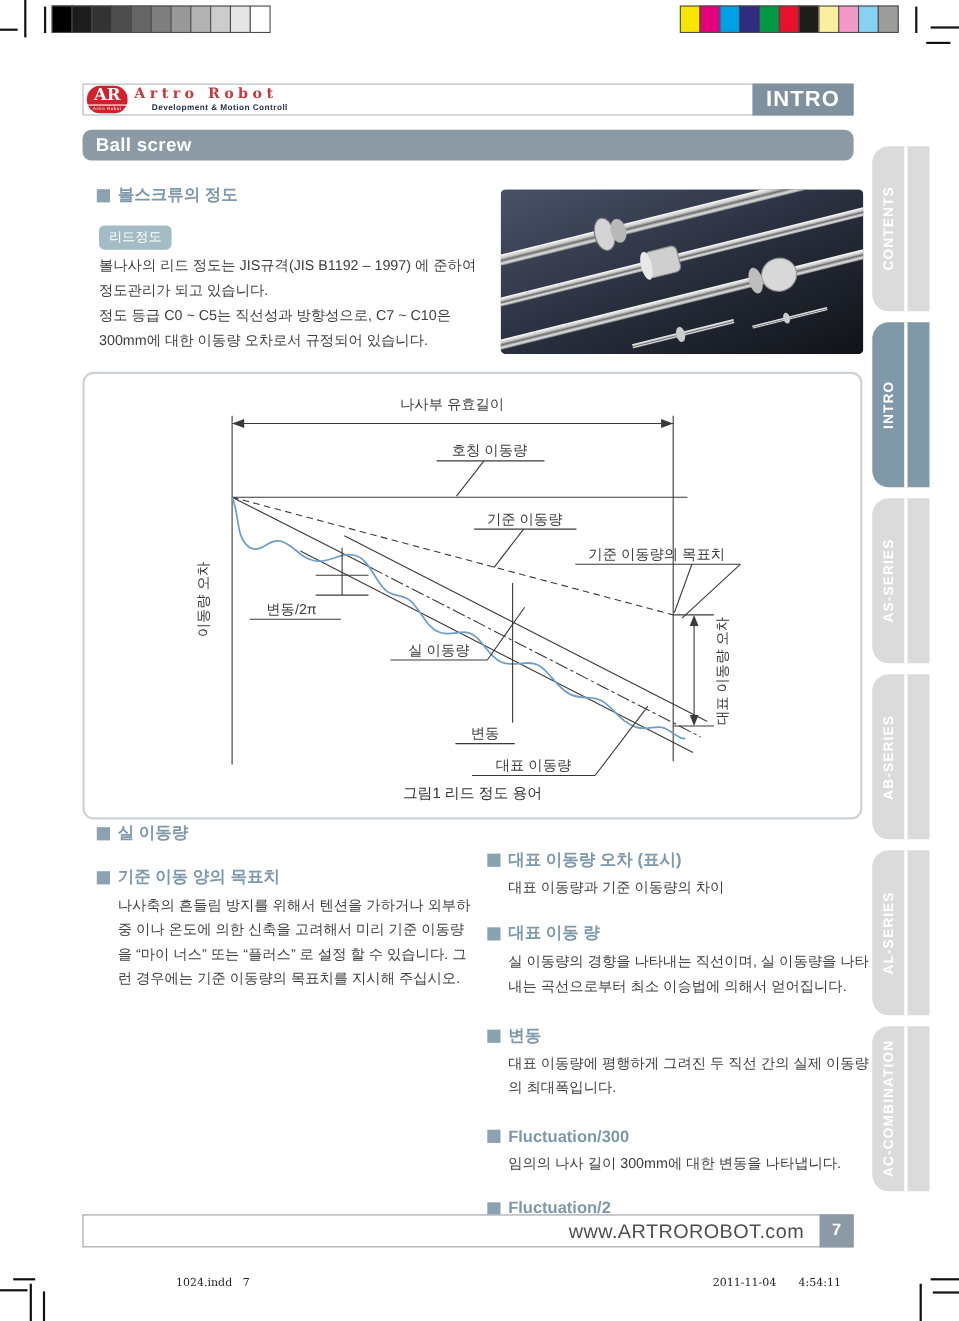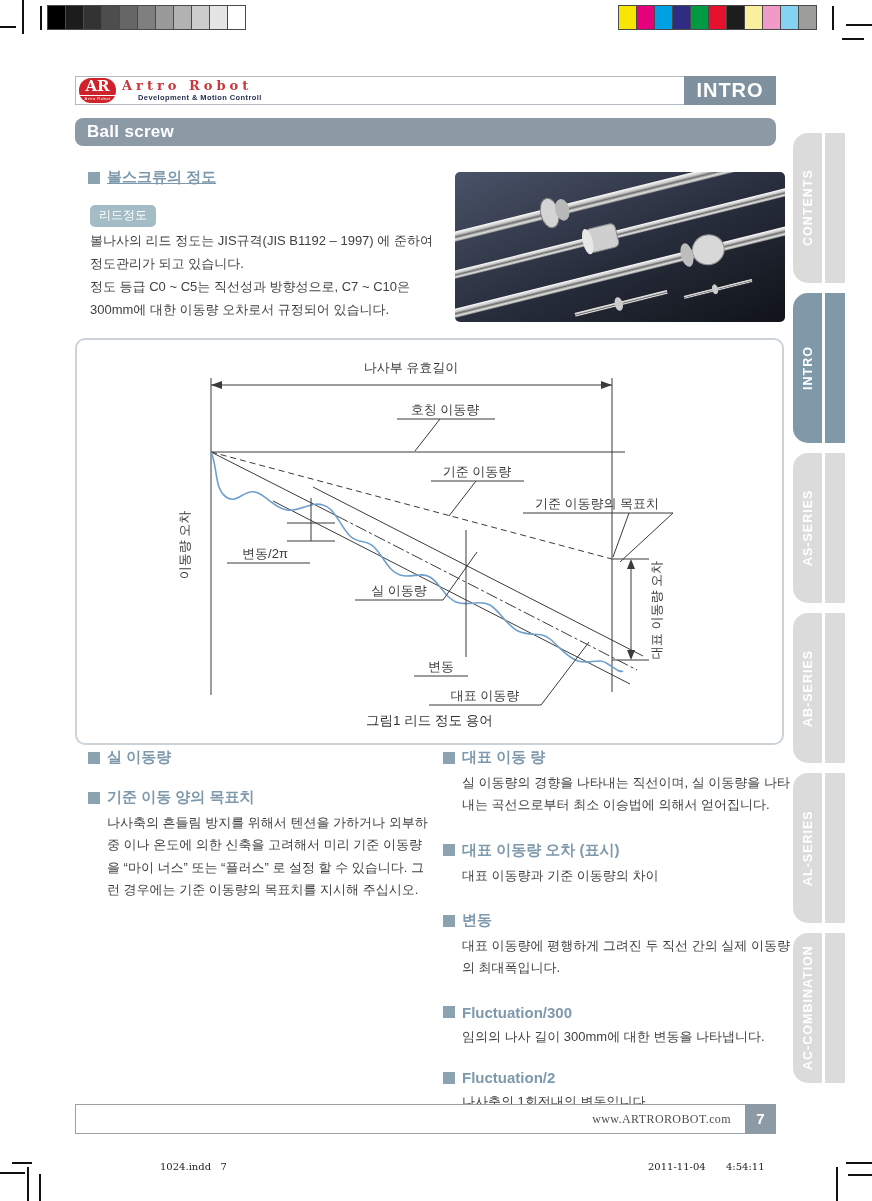--- a/index.html
+++ b/index.html
@@ -66,21 +66,21 @@
   .side-tab::after { content:""; position:absolute; left:29px; top:0; bottom:0; width:3px; background:#fff; }
   .side-tab .tab-label { position:absolute; left:0; top:0; width:30px; height:100%;
               display:flex; align-items:center; justify-content:center;
               writing-mode:vertical-rl; transform:rotate(180deg);
               color:#fff; font-weight:bold; font-size:12.5px; letter-spacing:1px; }
 
   
   .footer-bar { left:75px; top:1104px; width:701px; height:30px; background:#fff;
                 border:1px solid #9aa0a6; }
   .footer-site { position:absolute; right:44px; top:0; height:28px; line-height:28px;
-                 font-size:12px; color:#4f4f4f; letter-spacing:.4px;font-family:Liberation Serif, serif; }
+                 font-size:18px; color:#4f4f4f; letter-spacing:.4px; }
   .page-box { position:absolute; right:-1px; top:-1px; width:31px; height:30px; background:#8c9aa6;
               color:#fff; font-weight:bold; font-size:15px; text-align:center; line-height:30px; }
 
   
   .slug { font-family:"DejaVu Serif", serif; font-size:10px; color:#222; white-space:pre; }
 </style>
 </head>
 <body>
 
 <div class="abs calbar" style="left:47px; top:5px;">
@@ -133,21 +133,21 @@
     <div class="brand-col">
       <div class="brand-name">Artro Robot</div>
       <div class="brand-tagline">Development &amp; Motion Controll</div>
     </div>
   </div>
   <div class="intro-box">INTRO</div>
 </div>
 
 <div class="abs title-bar">Ball screw</div>
 
-<div class="abs sec-head" style="left:88px; top:168px;text-decoration:underline;">
+<div class="abs sec-head" style="left:88px; top:168px;">
   <span class="sq"></span>
   <span>볼스크류의 정도</span>
 </div>
 <div class="abs lead-badge">리드정도</div>
 <div class="abs intro-par">
   <div>볼나사의 리드 정도는 JIS규격(JIS B1192 – 1997) 에 준하여</div>
   <div>정도관리가 되고 있습니다.</div>
   <div>정도 등급 C0 ~ C5는 직선성과 방향성으로, C7 ~ C10은</div>
   <div>300mm에 대한 이동량 오차로서 규정되어 있습니다.</div>
 </div>
@@ -263,33 +263,33 @@
   <div class="def-item" style="">
     <div class="def-title">
         <span class="sq"></span>
         <span>기준 이동 양의 목표치</span>
       </div>
     <div class="def-body">나사축의 흔들림 방지를 위해서 텐션을 가하거나 외부하중 이나 온도에 의한 신축을 고려해서 미리 기준 이동량을 “마이 너스” 또는 “플러스” 로 설정 할 수 있습니다. 그런 경우에는 기준 이동량의 목표치를 지시해 주십시오.</div>
   </div>
 </div>
 
 <div class="abs def-col" style="left:443px; top:748px; width:348px;">
+  <div class="def-item" style="margin-top:24px;">
+    <div class="def-title">
+        <span class="sq"></span>
+        <span>대표 이동량 오차 (표시)</span>
+      </div>
+    <div class="def-body">대표 이동량과 기준 이동량의 차이</div>
+  </div>
   <div class="def-item">
     <div class="def-title">
         <span class="sq"></span>
         <span>대표 이동 량</span>
       </div>
     <div class="def-body">실 이동량의 경향을 나타내는 직선이며, 실 이동량을 나타내는 곡선으로부터 최소 이승법에 의해서 얻어집니다.</div>
-  </div>
-  <div class="def-item" style="margin-top:24px;">
-    <div class="def-title">
-        <span class="sq"></span>
-        <span>대표 이동량 오차 (표시)</span>
-      </div>
-    <div class="def-body">대표 이동량과 기준 이동량의 차이</div>
   </div>
   <div class="def-item" style="margin-top:24px;">
     <div class="def-title">
         <span class="sq"></span>
         <span>변동</span>
       </div>
     <div class="def-body">대표 이동량에 평행하게 그려진 두 직선 간의 실제 이동량의 최대폭입니다.</div>
   </div>
   <div class="def-item" style="margin-top:24px;">
     <div class="def-title">

